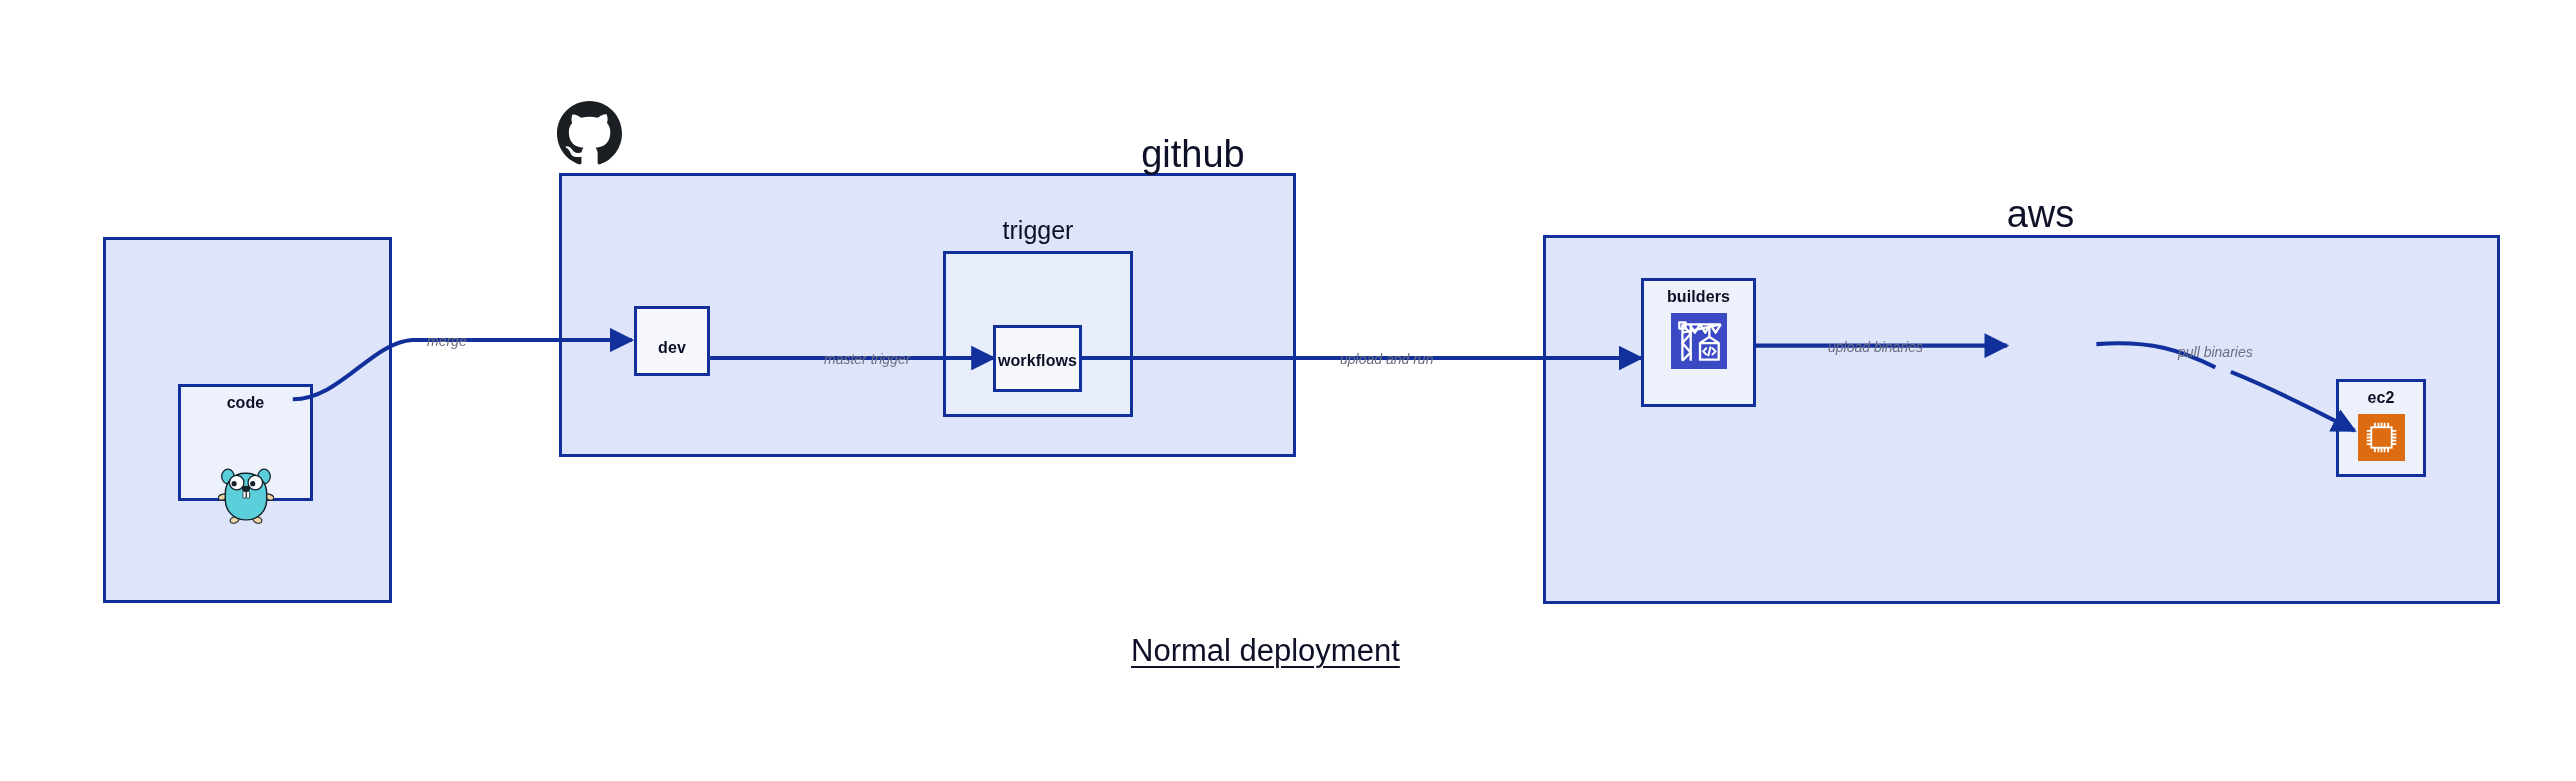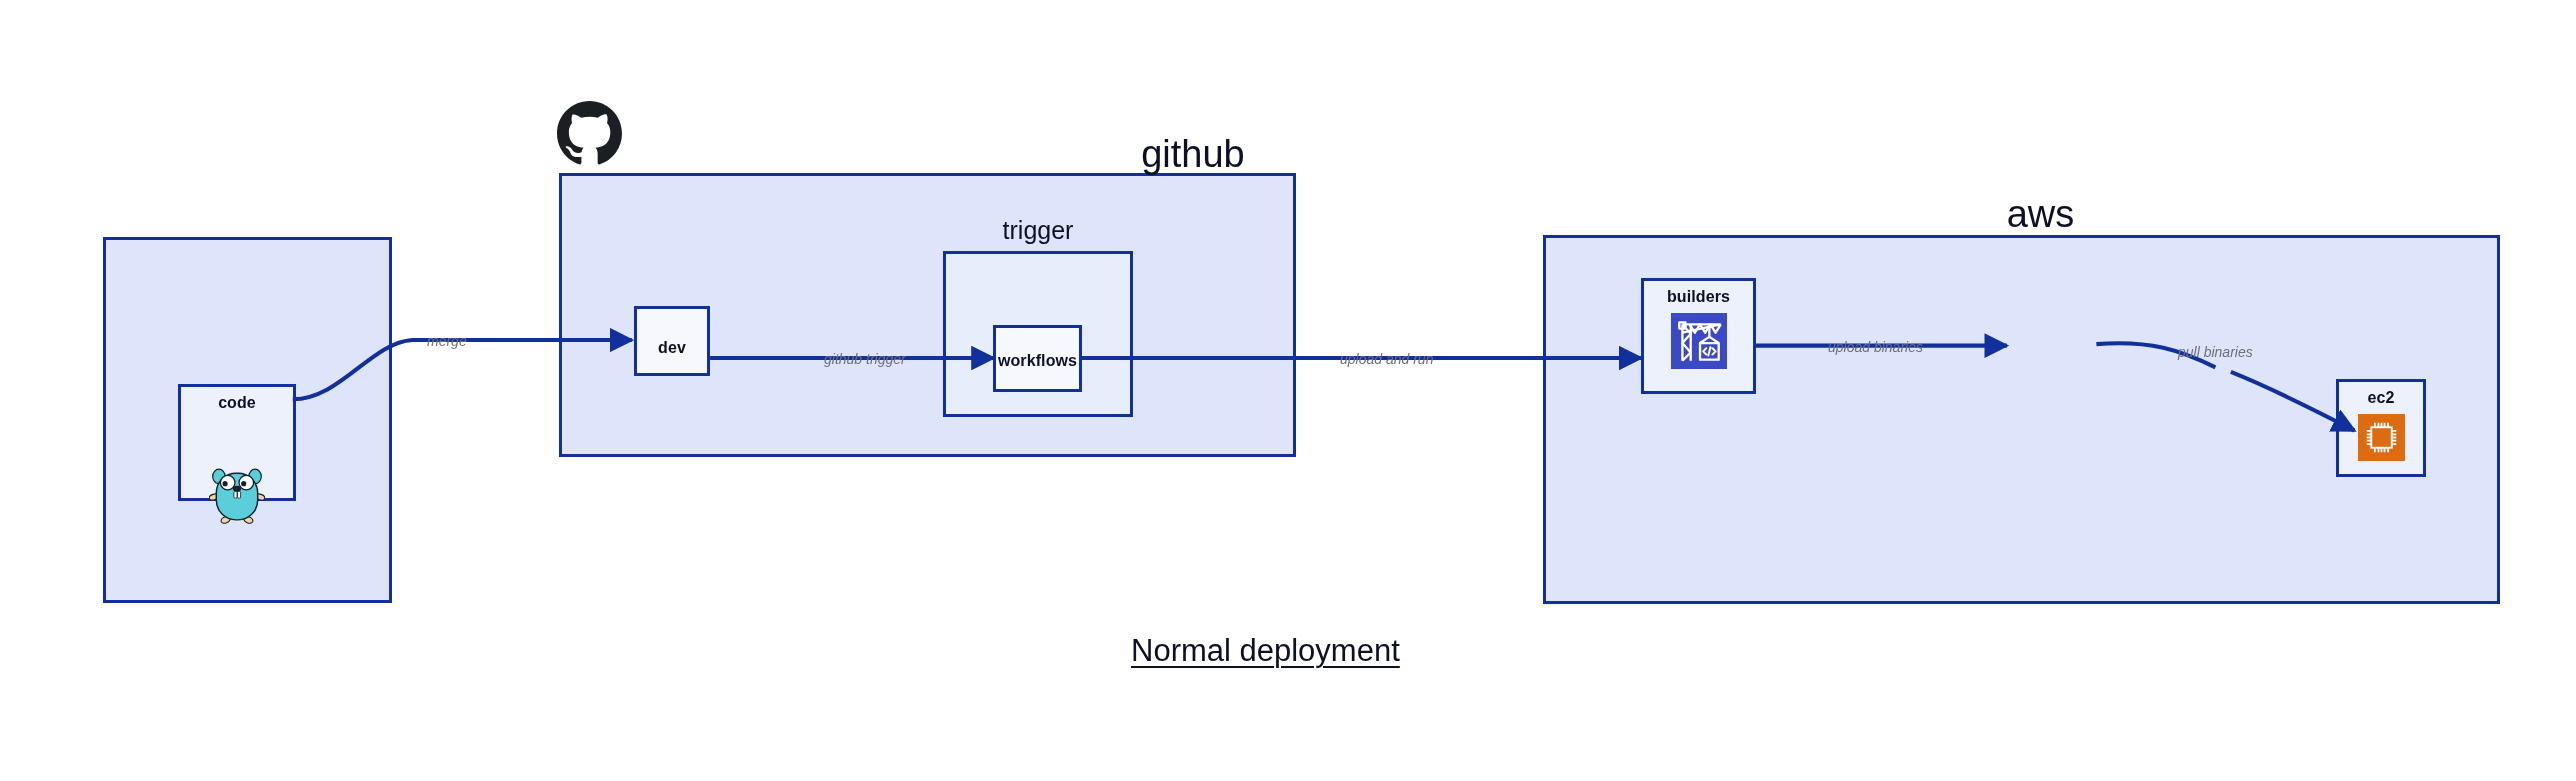--- a/index.html
+++ b/index.html
@@ -149,21 +149,21 @@
 
     <path d="M 3408 671 L 3895 671" fill="none" stroke="#12309c" stroke-width="8" marker-end="url(#arrow)"></path>
 
     <path d="M 4069 668 C 4175 660, 4232 680, 4300 713" fill="none" stroke="#12309c" stroke-width="8"></path>
     <path d="M 4330 722 C 4420 758, 4500 800, 4570 836" fill="none" stroke="#12309c" stroke-width="8" marker-end="url(#arrow)"></path>
   </svg>
 
 
   <div class="group-box" style="left:103px; top:237px; width:289px; height:366px;"></div>
 
-  <div class="node" style="left:178px; top:384px; width:118px; height:117px;gap:44px;">
+  <div class="node" style="left:178px; top:384px; width:135px; height:117px;gap:44px;">
     <div class="node-title">code</div>
     <div class="node-icon">
       <svg width="56" height="61" viewBox="0 0 108 118">
 
         <ellipse cx="19" cy="26" rx="12" ry="14" fill="#5bcfd9" stroke="#15212b" stroke-width="2.4"></ellipse>
         <ellipse cx="89" cy="26" rx="12" ry="14" fill="#5bcfd9" stroke="#15212b" stroke-width="2.4"></ellipse>
 
         <ellipse cx="9" cy="66" rx="9" ry="5.5" fill="#f2d3a7" stroke="#15212b" stroke-width="2.2" transform="rotate(-18 9 66)"></ellipse>
         <ellipse cx="99" cy="66" rx="9" ry="5.5" fill="#f2d3a7" stroke="#15212b" stroke-width="2.2" transform="rotate(18 99 66)"></ellipse>
 
@@ -211,21 +211,21 @@
   <div class="sub-box" style="left:943px; top:251px; width:190px; height:166px;"></div>
 
   <div class="node plain" style="left:993px; top:325px; width:89px; height:67px;">
     <div class="node-title" style="margin-top:4px;">workflows</div>
   </div>
 
   <div class="group-label" style="left:1886px; top:193px; width:309px;">aws</div>
 
   <div class="group-box" style="left:1543px; top:235px; width:957px; height:369px;"></div>
 
-  <div class="node" style="left:1641px; top:278px; width:115px; height:116px;">
+  <div class="node" style="left:1641px; top:278px; width:115px; height:129px;">
     <div class="node-title">builders</div>
     <div class="node-icon">
       <svg width="56" height="56" viewBox="0 0 108 108">
         <rect x="0" y="0" width="108" height="108" fill="#3b49c4"></rect>
         <g stroke="#ffffff" stroke-width="4.5" fill="none" stroke-linejoin="round">
 
           <path d="M22 22 L22 92 M38 22 L38 92"></path>
           <path d="M22 22 L38 40 L22 58 L38 76 L22 92"></path>
 
           <path d="M16 18 L28 18 L28 30 L16 30 Z"></path>
@@ -260,21 +260,21 @@
           <path d="M26 33 L17 33 M26 40 L17 40 M26 46 L17 46 M26 52 L17 52 M26 59 L17 59"></path>
 
           <path d="M66 33 L75 33 M66 40 L75 40 M66 46 L75 46 M66 52 L75 52 M66 59 L75 59"></path>
         </g>
       </svg>
     </div>
   </div>
 
   <div class="edge-label" style="left:427px; top:334px;">merge</div>
 
-  <div class="edge-label" style="left:824px; top:352px;">github trigger</div>
+  <div class="edge-label" style="left:824px; top:352px;">master trigger</div>
 
   <div class="edge-label" style="left:1340px; top:352px;">upload and run</div>
 
   <div class="edge-label" style="left:1828px; top:340px;">upload binaries</div>
 
   <div class="edge-label" style="left:2178px; top:345px;">pull binaries</div>
 
   <div id="caption" style="left:1131px; top:633px;">Normal deployment</div>
 
 </div>

